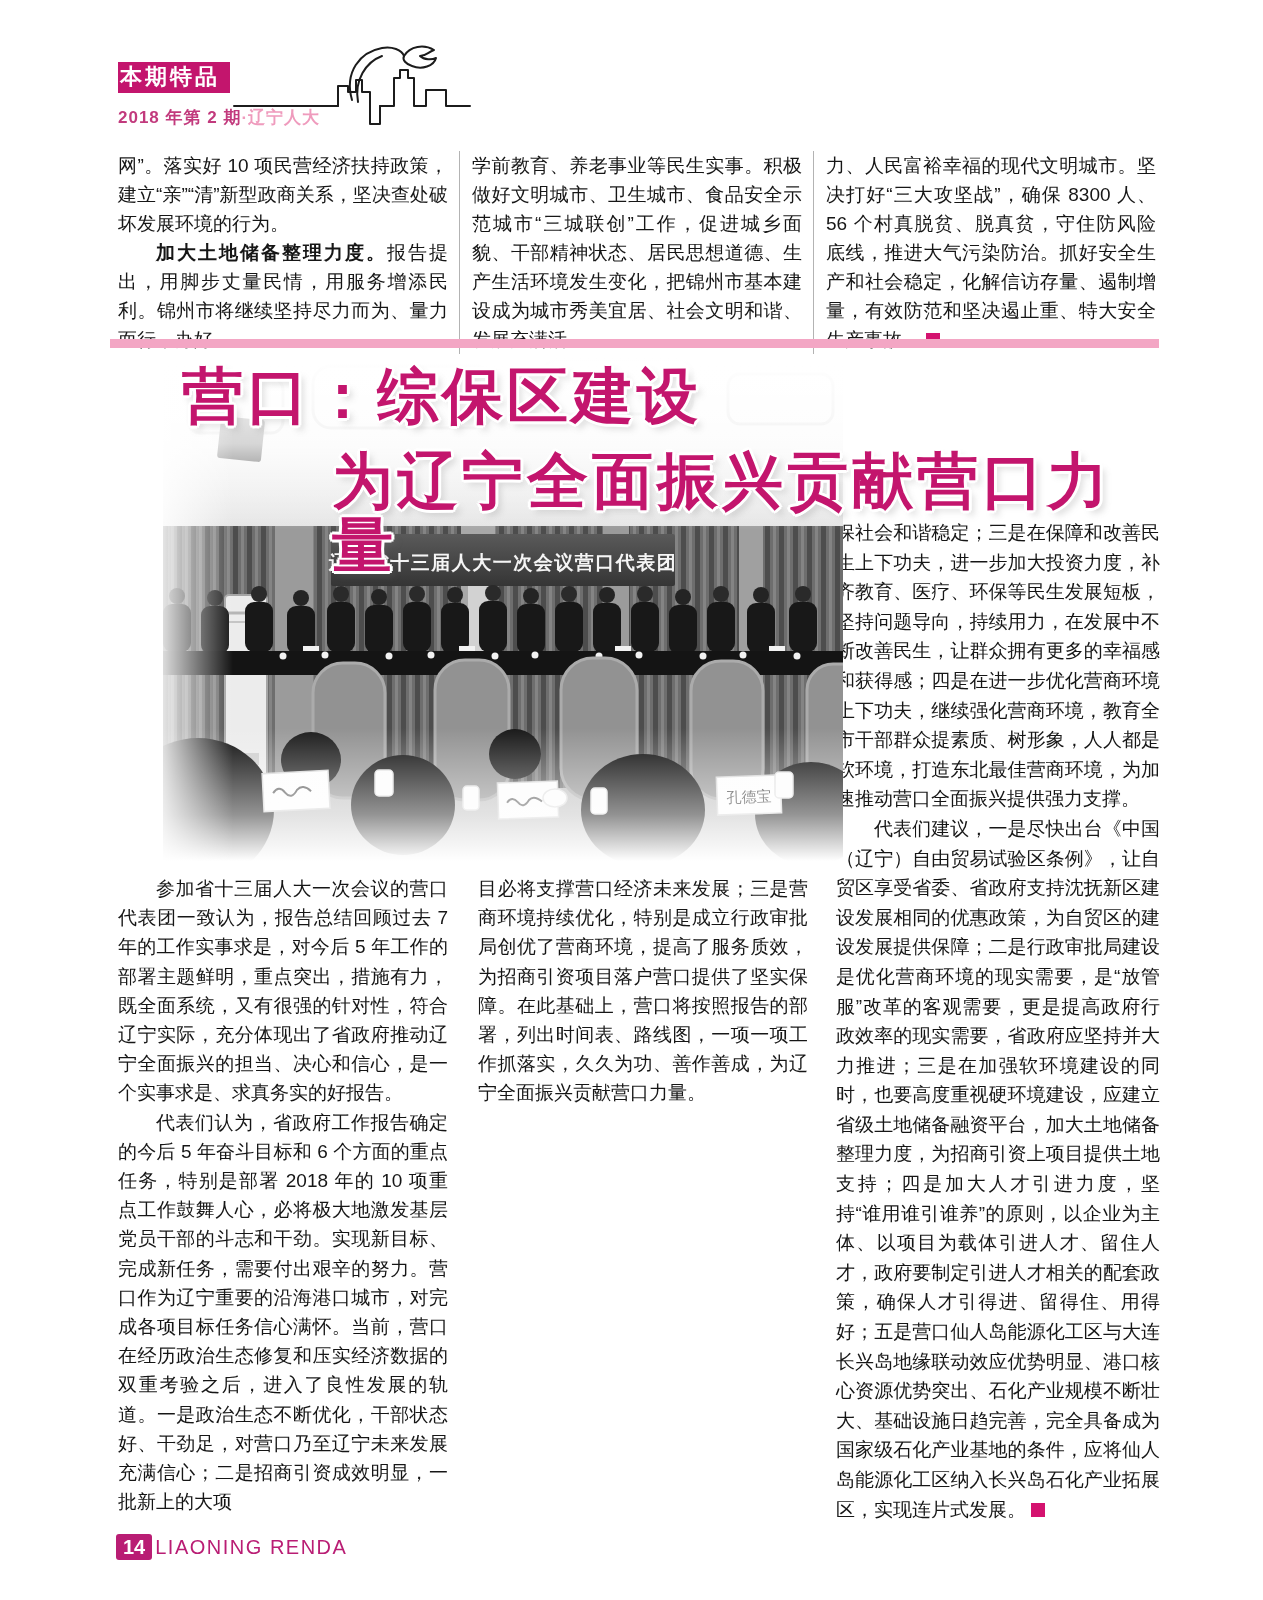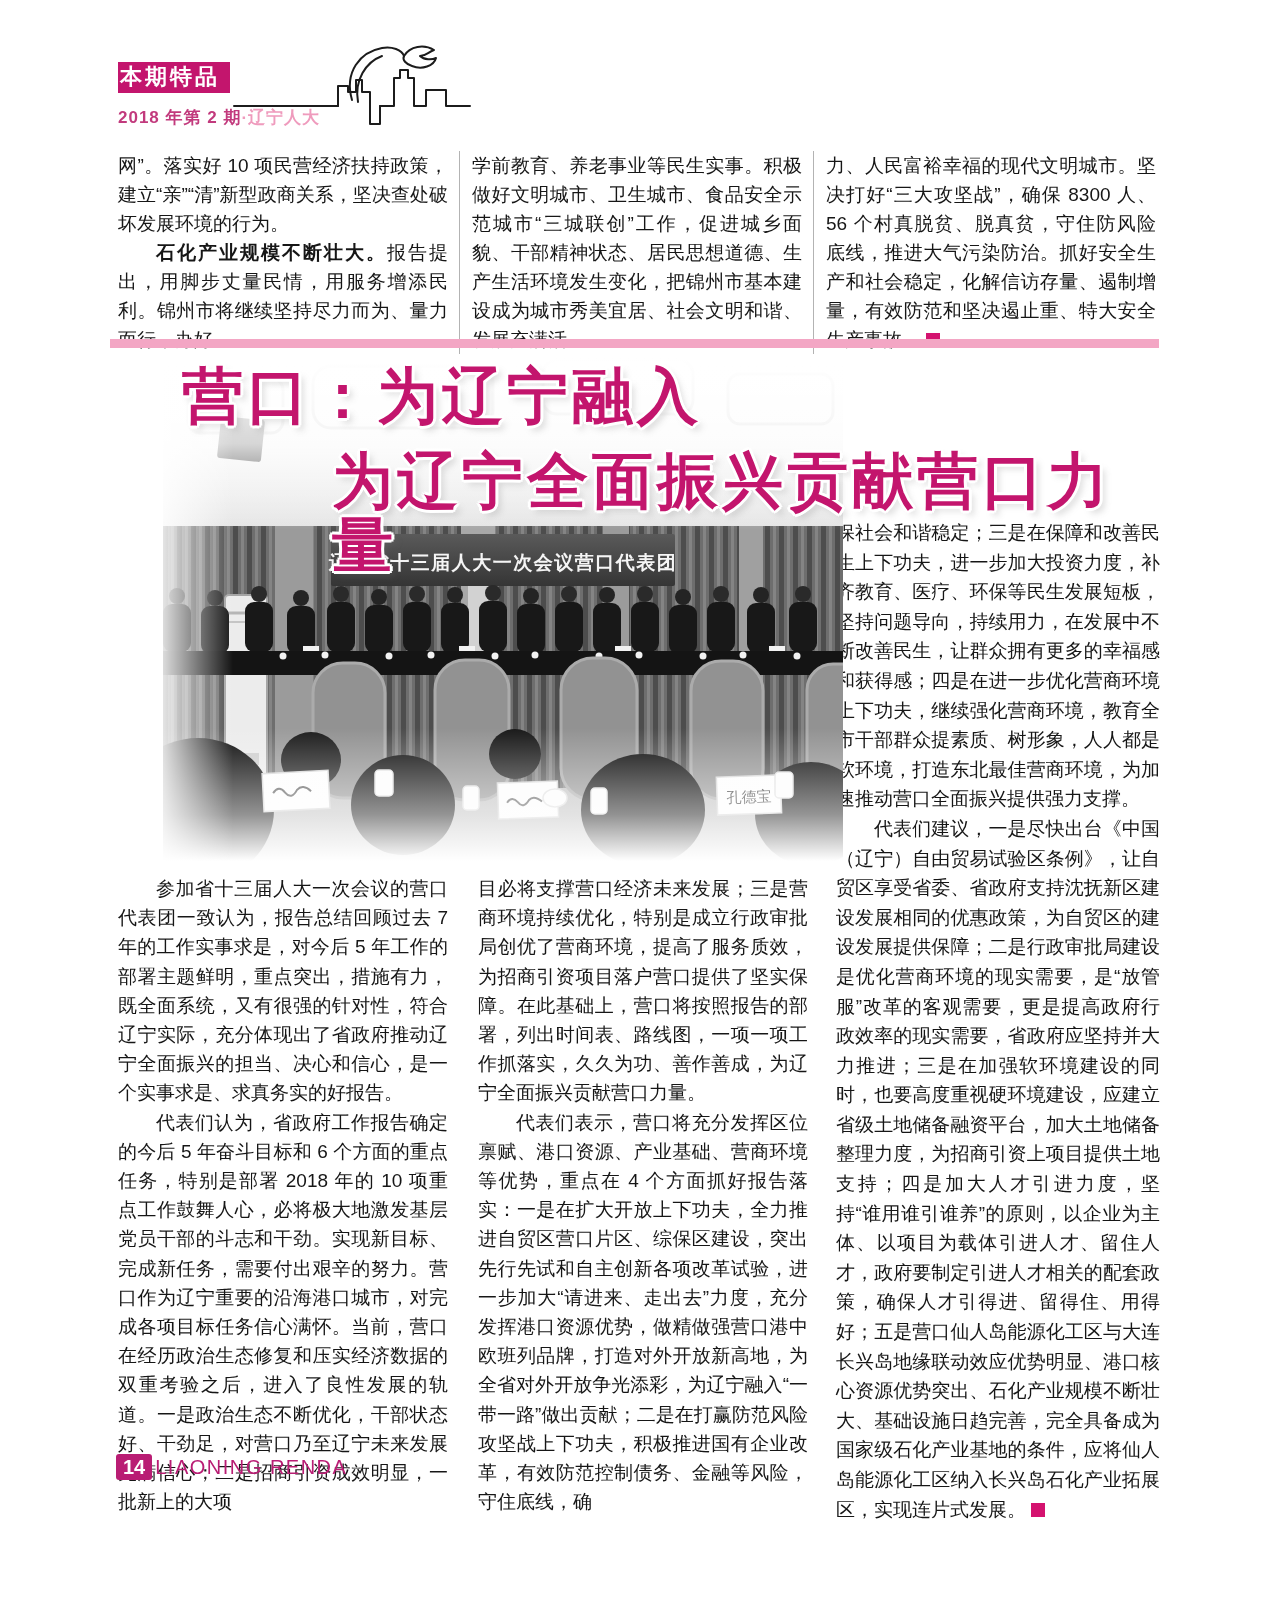--- a/index.html
+++ b/index.html
@@ -54,21 +54,21 @@
   .photo-wrap { position:absolute; left:140px; top:358px; width:680px; height:503px; z-index:1;margin-left:23px; }
 
   
   .body-col { position:absolute; width:330px; font-size:19px; line-height:29.2px; text-align:justify; }
   .body-col p { margin:0; }
   #col-left { left:118px; top:874px; }
   #col-mid  { left:478px; top:874px; }
   #col-right{ left:836px; top:518px; width:324px; line-height:29.6px; }
 
   
-  .footer { position:absolute; left:116px; top:1454px; display:flex; align-items:center; }
+  .footer { position:absolute; left:116px; top:1534px; display:flex; align-items:center; }
   .page-num {
     background:#b91d74; color:#fff; font-weight:bold; font-size:20px;
     padding:2px 7px; border-radius:3px; line-height:1.1;
   }
   .mag-name { color:#b91d74; font-weight:normal; font-size:20px; letter-spacing:1.5px; margin-left:3px; }
 </style>
 </head>
 <body>
 
 <div class="page">
@@ -85,21 +85,21 @@
       <path d="M148 64 h14 V36 h6 v-8 h8 v8 h6 v28 h12 V48 h20 v16 h24"></path>
       <path d="M120 58 C112 30 128 10 150 6 C160 4 170 8 172 14"></path>
       <path d="M172 14 c6 -10 20 -12 30 -6 c-6 2 -8 6 -14 6 c4 4 12 4 16 2 c-2 8 -14 12 -24 8 c-6 -2 -10 -6 -8 -10 z"></path>
       <path d="M126 60 c-4 -22 8 -40 24 -46"></path>
     </g>
   </svg>
 
   <div class="top-article">
     <div class="ta-col">
       <p>网”。落实好 10 项民营经济扶持政策，建立“亲”“清”新型政商关系，坚决查处破坏发展环境的行为。</p>
-      <p class="indent"><span class="bold-lead">石化产业规模不断壮大。</span><span>报告提出，用脚步丈量民情，用服务增添民利。锦州市将继续坚持尽力而为、量力而行，办好</span></p>
+      <p class="indent"><span class="bold-lead">加大土地储备整理力度。</span><span>报告提出，用脚步丈量民情，用服务增添民利。锦州市将继续坚持尽力而为、量力而行，办好</span></p>
     </div>
     <div class="ta-col">
       <p>学前教育、养老事业等民生实事。积极做好文明城市、卫生城市、食品安全示范城市“三城联创”工作，促进城乡面貌、干部精神状态、居民思想道德、生产生活环境发生变化，把锦州市基本建设成为城市秀美宜居、社会文明和谐、发展充满活</p>
     </div>
     <div class="ta-col">
       <p><span>力、人民富裕幸福的现代文明城市。坚决打好“三大攻坚战”，确保 8300 人、56 个村真脱贫、脱真贫，守住防风险底线，推进大气污染防治。抓好安全生产和社会稳定，化解信访存量、遏制增量，有效防范和坚决遏止重、特大安全生产事故。</span><span class="end-marker"></span></p>
     </div>
   </div>
 
   <div class="pink-bar"></div>
@@ -296,32 +296,31 @@
         <ellipse cx="392" cy="440" rx="12" ry="9"></ellipse>
       </g>
 
       <rect x="0" y="0" width="680" height="172" fill="url(#fadeTop)"></rect>
       <rect x="0" y="370" width="680" height="133" fill="url(#fadeBottom)"></rect>
       <rect x="0" y="0" width="70" height="503" fill="url(#fadeLeft)"></rect>
     </svg>
   </div>
 
   <div class="headline">
-    <div class="l1">营口：为辽宁融入</div>
+    <div class="l1">营口：综保区建设</div>
     <div class="l2">为辽宁全面振兴贡献营口力量</div>
   </div>
 
   <div class="body-col" id="col-left">
     <p class="indent">参加省十三届人大一次会议的营口代表团一致认为，报告总结回顾过去 7 年的工作实事求是，对今后 5 年工作的部署主题鲜明，重点突出，措施有力，既全面系统，又有很强的针对性，符合辽宁实际，充分体现出了省政府推动辽宁全面振兴的担当、决心和信心，是一个实事求是、求真务实的好报告。</p>
     <p class="indent">代表们认为，省政府工作报告确定的今后 5 年奋斗目标和 6 个方面的重点任务，特别是部署 2018 年的 10 项重点工作鼓舞人心，必将极大地激发基层党员干部的斗志和干劲。实现新目标、完成新任务，需要付出艰辛的努力。营口作为辽宁重要的沿海港口城市，对完成各项目标任务信心满怀。当前，营口在经历政治生态修复和压实经济数据的双重考验之后，进入了良性发展的轨道。一是政治生态不断优化，干部状态好、干劲足，对营口乃至辽宁未来发展充满信心；二是招商引资成效明显，一批新上的大项</p>
   </div>
 
   <div class="body-col" id="col-mid">
     <p>目必将支撑营口经济未来发展；三是营商环境持续优化，特别是成立行政审批局创优了营商环境，提高了服务质效，为招商引资项目落户营口提供了坚实保障。在此基础上，营口将按照报告的部署，列出时间表、路线图，一项一项工作抓落实，久久为功、善作善成，为辽宁全面振兴贡献营口力量。</p>
-    <p class="indent">代表们表示，营口将充分发挥区位禀赋、港口资源、产业基础、营商环境等优势，重点在 4 个方面抓好报告落实：一是在扩大开放上下功夫，全力推进自贸区营口片区、综保区建设，突出先行先试和自主创新各项改革试验，进一步加大“请进来、走出去”力度，充分发挥港口资源优势，做精做强营口港中欧班列品牌，打造对外开放新高地，为全省对外开放争光添彩，为辽宁融入“一带一路”做出贡献；二是在打赢防范风险攻坚战上下功夫，积极推进国有企业改革，有效防范控制债务、金融等风险，守住底线，确</p>
   </div>
 
   <div class="body-col" id="col-right">
     <p>保社会和谐稳定；三是在保障和改善民生上下功夫，进一步加大投资力度，补齐教育、医疗、环保等民生发展短板，坚持问题导向，持续用力，在发展中不断改善民生，让群众拥有更多的幸福感和获得感；四是在进一步优化营商环境上下功夫，继续强化营商环境，教育全市干部群众提素质、树形象，人人都是软环境，打造东北最佳营商环境，为加速推动营口全面振兴提供强力支撑。</p>
     <p class="indent"><span>代表们建议，一是尽快出台《中国（辽宁）自由贸易试验区条例》，让自贸区享受省委、省政府支持沈抚新区建设发展相同的优惠政策，为自贸区的建设发展提供保障；二是行政审批局建设是优化营商环境的现实需要，是“放管服”改革的客观需要，更是提高政府行政效率的现实需要，省政府应坚持并大力推进；三是在加强软环境建设的同时，也要高度重视硬环境建设，应建立省级土地储备融资平台，加大土地储备整理力度，为招商引资上项目提供土地支持；四是加大人才引进力度，坚持“谁用谁引谁养”的原则，以企业为主体、以项目为载体引进人才、留住人才，政府要制定引进人才相关的配套政策，确保人才引得进、留得住、用得好；五是营口仙人岛能源化工区与大连长兴岛地缘联动效应优势明显、港口核心资源优势突出、石化产业规模不断壮大、基础设施日趋完善，完全具备成为国家级石化产业基地的条件，应将仙人岛能源化工区纳入长兴岛石化产业拓展区，实现连片式发展。</span><span class="end-marker"></span></p>
   </div>
 
   <div class="footer">
     <span class="page-num">14</span>
     <span class="mag-name">LIAONING RENDA</span>

